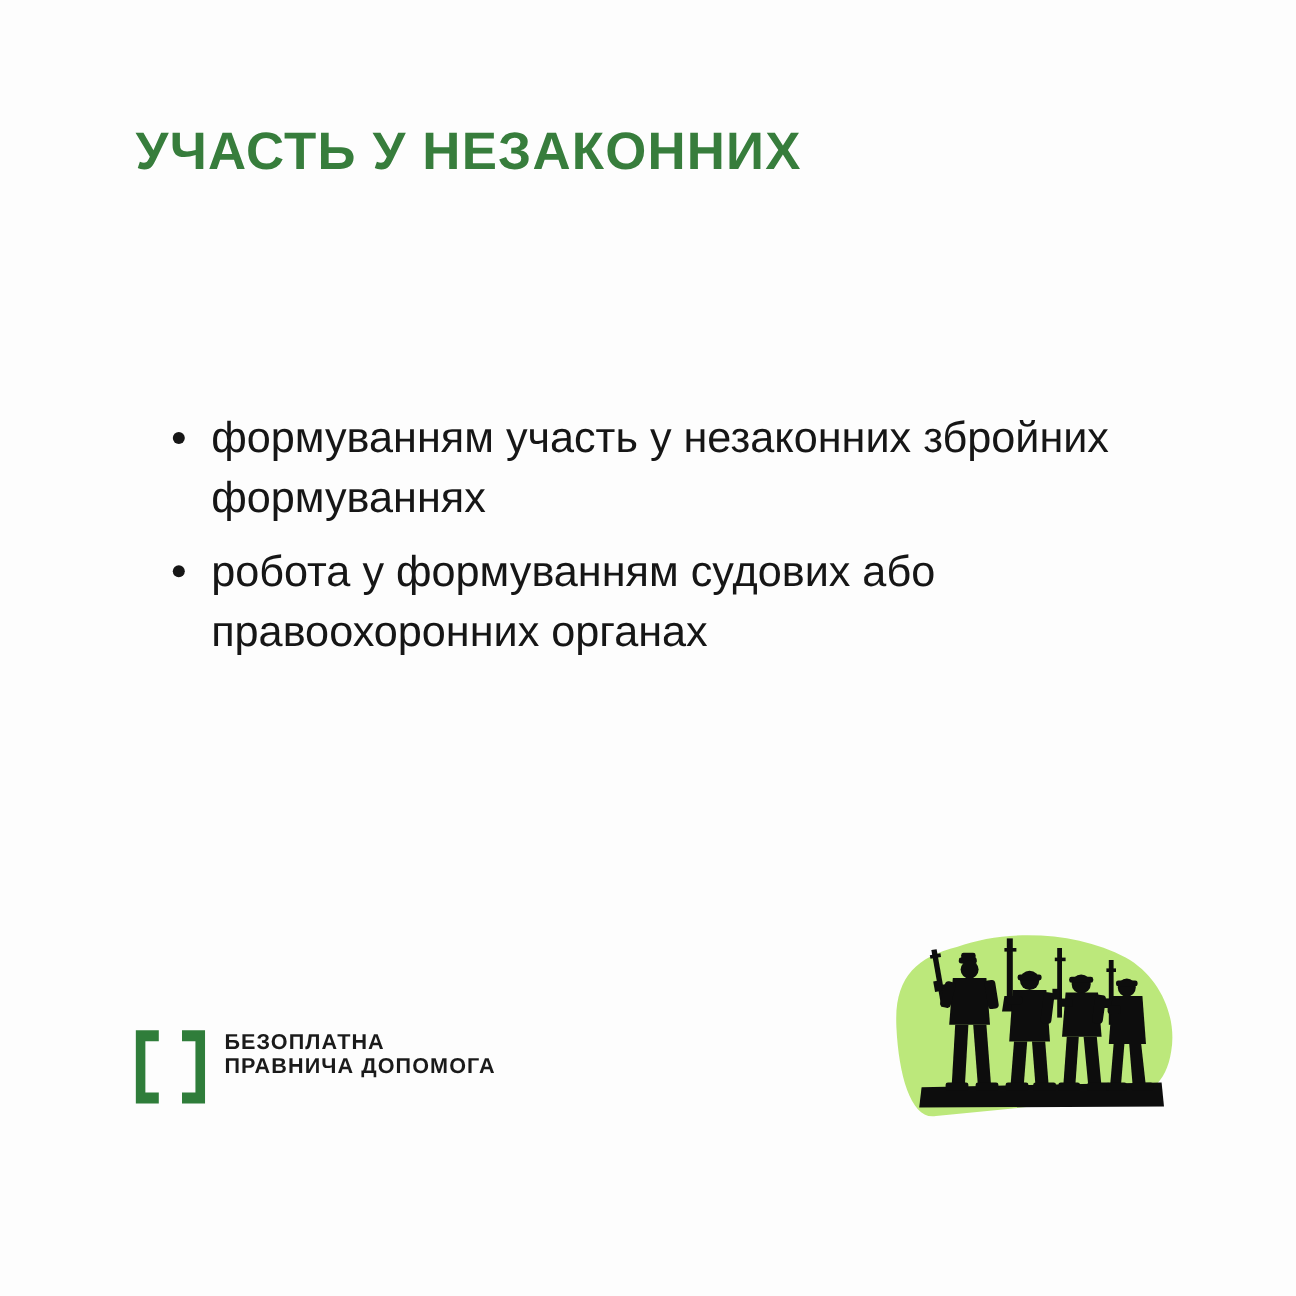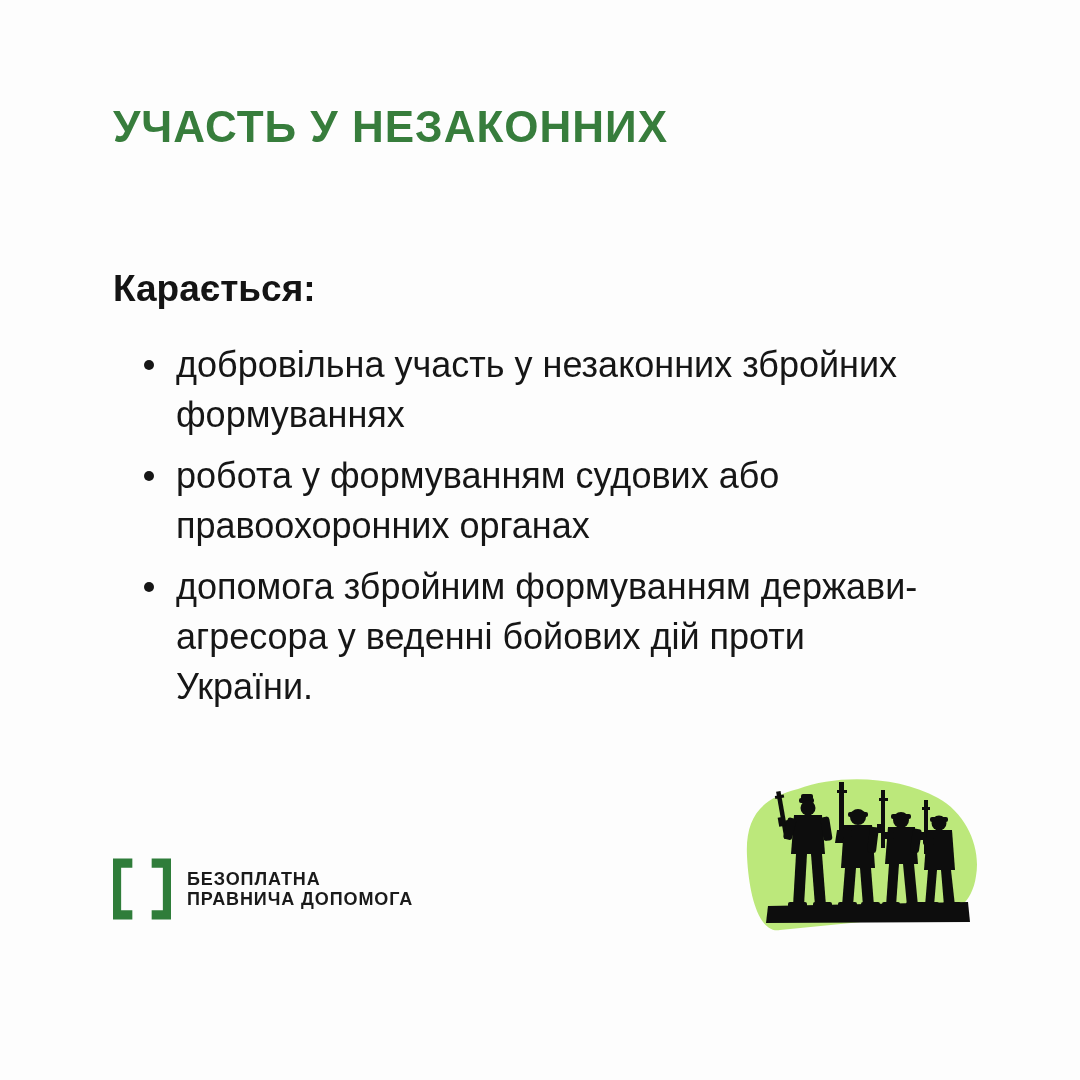--- a/index.html
+++ b/index.html
@@ -59,21 +59,20 @@
     width: 10px;
     height: 10px;
     border-radius: 50%;
     background: #161616;
   }
   .brand {
     position: absolute;
     left: 113px;
     top: 858px;
     display: flex;
-    align-items: center;
     gap: 16px;
   }
   .brand-name {
     font-size: 18px;
     font-weight: 700;
     line-height: 20px;
     letter-spacing: 0.9px;
     color: #1a1a1a;
     text-transform: uppercase;
   }
@@ -88,34 +87,29 @@
 </style>
 </head>
 <body>
 
 <div class="poster">
 
   <h1 class="title">
     <span class="title-line">УЧАСТЬ У НЕЗАКОННИХ</span>
   </h1>
 
-  <p class="lead">Карається:</p>
 
   <ul class="bullets">
     <li>
       <span class="dot"></span>
-      <span>добровільна участь у незаконних збройних формуваннях</span>
+      <span>формуванням участь у незаконних збройних формуваннях</span>
     </li>
     <li>
       <span class="dot"></span>
       <span>робота у формуванням судових або правоохоронних органах</span>
-    </li>
-    <li>
-      <span class="dot"></span>
-      <span>допомога збройним формуванням держави-агресора у веденні бойових дій проти України.</span>
     </li>
   </ul>
 
   <div class="brand">
     <svg width="58" height="62" viewBox="0 0 57 60" aria-hidden="true">
       <g fill="#2f7d3a">
         <path d="M0,0 h19 v9 h-11 v42 h11 v9 h-19 Z"></path>
         <path d="M57,0 h-19 v9 h11 v42 h-11 v9 h19 Z"></path>
       </g>
     </svg>

